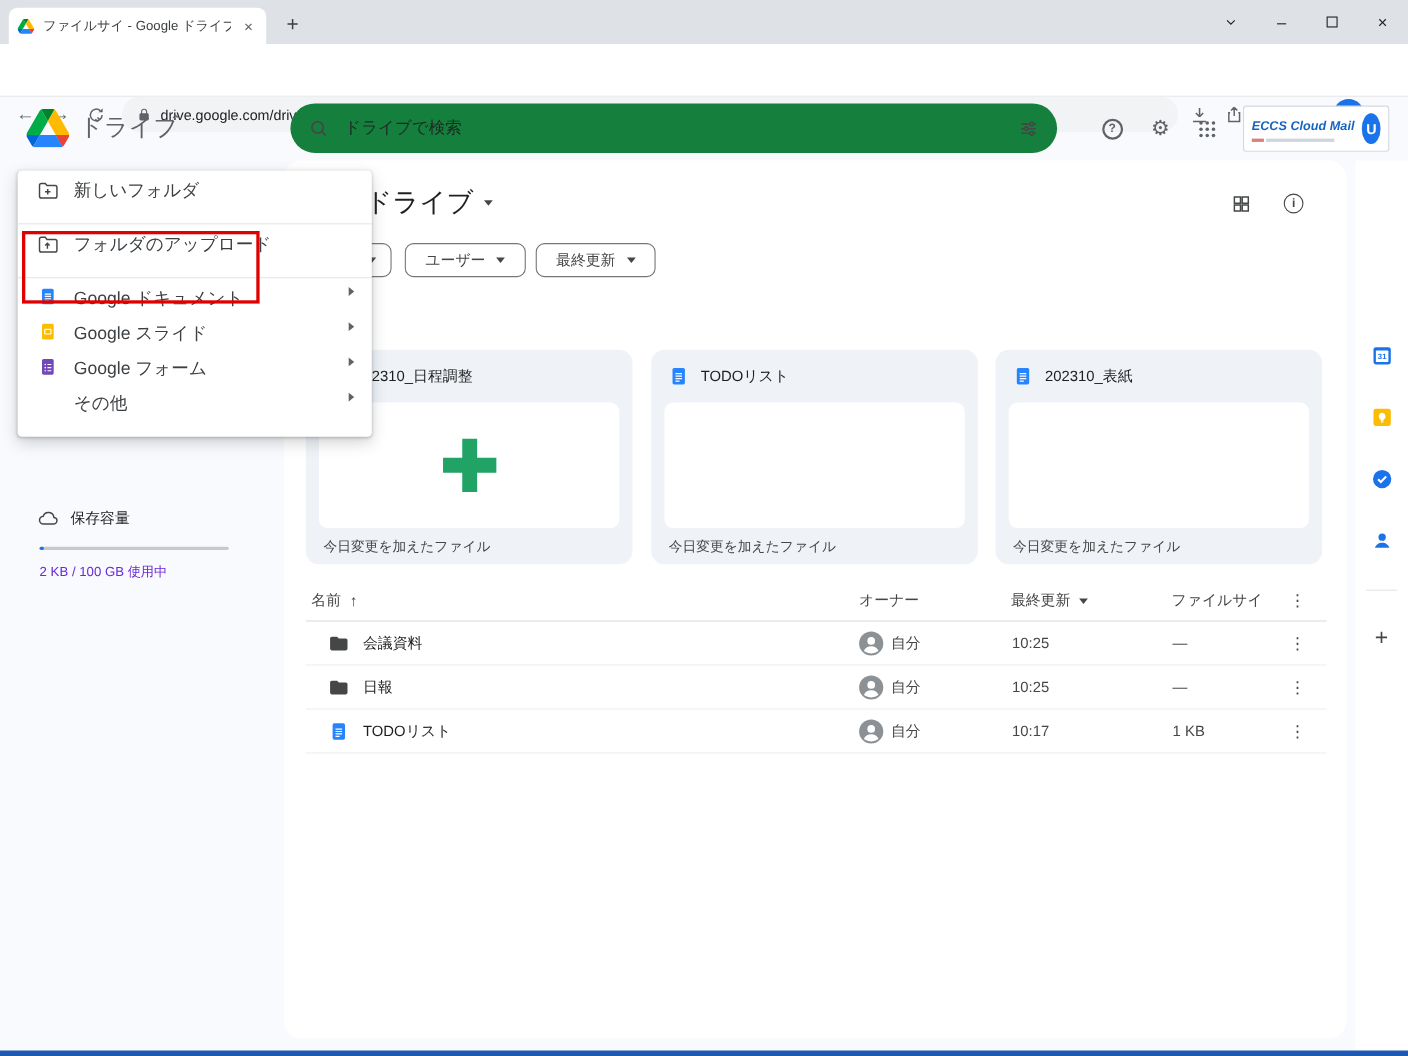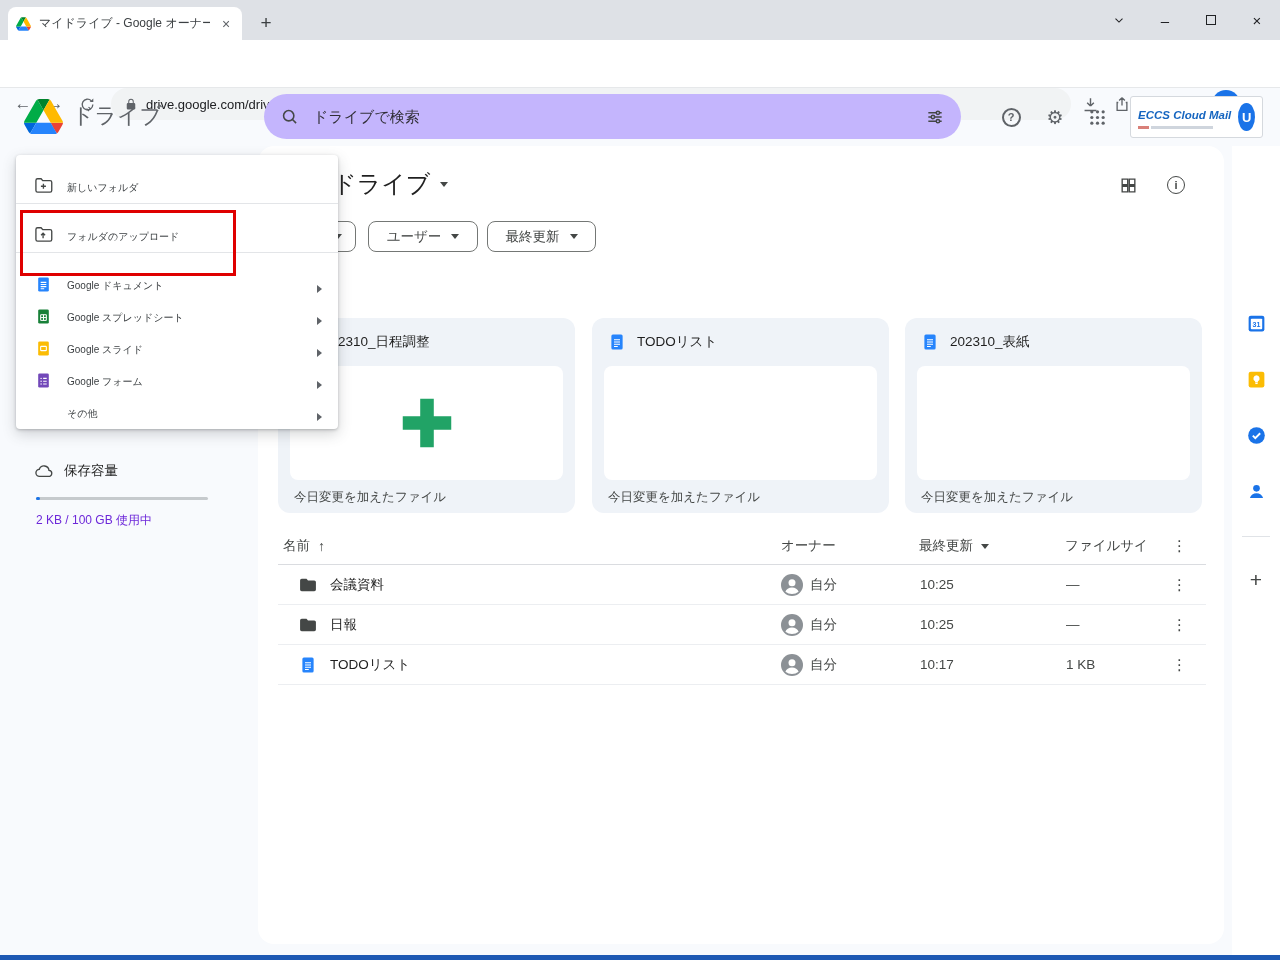--- a/index.html
+++ b/index.html
@@ -18,21 +18,21 @@
   .win-max-box{width:10px;height:10px;border:1.2px solid #202124}
   .navbar{position:absolute;left:0;top:40px;width:1280px;height:48px;background:#fff;border-bottom:1px solid #e6e8ea}
   .navbtn{position:absolute;top:50px;width:28px;height:28px;display:flex;align-items:center;justify-content:center;font-size:17px;color:#5f6368}
   .urlpill{position:absolute;left:111px;top:48px;width:960px;height:32px;border-radius:16px;background:#f1f3f4;display:flex;align-items:center;padding:0 14px;gap:9px}
   .urltext{font-size:13px;color:#202124}
   .avatar{border-radius:50%;background:#1a73e8;color:#fff;display:flex;align-items:center;justify-content:center;font-weight:bold}
 
   
   .appbg{position:absolute;left:0;top:88px;width:1280px;height:867px;background:#f8fafd}
   .appname{position:absolute;left:72px;top:101px;font-size:22px;color:#5f6368}
-  .searchbar{position:absolute;left:264px;top:94px;width:697px;height:45px;border-radius:23px;background:#c4b5fd;display:flex;align-items:center;padding:0 16px;gap:14px}
+  .searchbar{position:absolute;left:264px;top:94px;width:697px;height:45px;border-radius:23px;background:#15803d;display:flex;align-items:center;padding:0 16px;gap:14px}
   .searchbar input{flex:1;border:none;outline:none;background:transparent;font-size:15px;color:#1f1f1f;font-family:inherit}
   .searchbar input::placeholder{color:#1f1f1f;opacity:.9}
   .hicon{position:absolute;top:103px;width:28px;height:28px;display:flex;align-items:center;justify-content:center;color:#444746}
   .qcircle{width:19px;height:19px;border:2px solid #5f6368;border-radius:50%;display:flex;align-items:center;justify-content:center;font-size:11px;font-weight:bold;color:#5f6368}
   .icircle{width:18px;height:18px;border:1.7px solid #444746;border-radius:50%;display:flex;align-items:center;justify-content:center;font-size:11px;font-weight:bold;color:#444746}
   .badge{position:absolute;left:1130px;top:96px;width:133px;height:42px;background:#fff;border:1px solid #d5d9de;border-radius:3px;display:flex;align-items:center;padding:0 7px;gap:7px}
   .badge-title{font-size:11.5px;font-weight:bold;font-style:italic;color:#1565c0;line-height:13px;white-space:nowrap}
   .badge-sub{display:flex;gap:2px;margin-top:3px}
 
   
@@ -60,21 +60,21 @@
   .storage-fill{height:3px;width:4px;background:#1a73e8;border-radius:2px}
   .storage-usage{position:absolute;left:36px;top:512px;font-size:12px;color:#6d28d9}
 
   
   .rail{position:absolute;left:1232px;top:146px;width:48px;height:809px;background:#fff}
   .rail-ic{position:absolute;left:8px;width:32px;height:32px;display:flex;align-items:center;justify-content:center}
   .rail-div{position:absolute;left:10px;top:390px;width:28px;border-top:1px solid #e0e3e7}
 
   
   .menu{position:absolute;left:16px;top:155px;width:322px;background:#fff;border-radius:4px;box-shadow:0 1px 3px rgba(60,64,67,.3),0 5px 14px rgba(60,64,67,.22);padding:8px 0;z-index:40}
-  .mi{height:32px;display:flex;align-items:flex-end;padding:0 16px 0 17px;gap:14px;font-size:10px;color:#3c4043}
+  .mi{height:32px;display:flex;align-items:flex-start;padding:0 16px 0 17px;gap:14px;font-size:16px;color:#3c4043}
   .mic{width:20px;display:flex;justify-content:center}
   .mil{flex:1}
   .marrow{width:0;height:0;border-top:4.5px solid transparent;border-bottom:4.5px solid transparent;border-left:5px solid #5f6368}
   .mdiv{border-top:1px solid #e3e5e8;margin:8px 0}
 
   .redbox{position:absolute;left:20px;top:210px;width:216px;height:66px;border:3px solid #df0000;z-index:50;pointer-events:none}
   .bottombar{position:absolute;left:0;top:955px;width:1280px;height:5px;background:#1d59b3}
 </style>
 </head>
 <body>
@@ -86,21 +86,21 @@
     <span>
       <svg width="15" height="14" viewBox="0 0 87.3 78">
           <path fill="#0066da" d="m6.6 66.85 3.85 6.65c.8 1.4 1.95 2.5 3.3 3.3l13.75-23.8H0c0 1.55.4 3.1 1.2 4.5z"></path>
           <path fill="#00ac47" d="M43.65 25 29.9 1.2c-1.35.8-2.5 1.9-3.3 3.3l-25.4 44A9.06 9.06 0 0 0 0 53h27.5z"></path>
           <path fill="#ea4335" d="M73.55 76.8c1.35-.8 2.5-1.9 3.3-3.3l1.6-2.75L86.1 57.5c.8-1.4 1.2-2.95 1.2-4.5H59.8l5.85 11.5z"></path>
           <path fill="#00832d" d="M43.65 25 57.4 1.2C56.05.4 54.5 0 52.9 0H34.4c-1.6 0-3.15.45-4.5 1.2z"></path>
           <path fill="#2684fc" d="M59.8 53H27.5L13.75 76.8c1.35.8 2.9 1.2 4.5 1.2h50.8c1.6 0 3.15-.45 4.5-1.2z"></path>
           <path fill="#ffba00" d="m73.4 26.5-12.7-22c-.8-1.4-1.95-2.5-3.3-3.3L43.65 25 59.8 53h27.45c0-1.55-.4-3.1-1.2-4.5z"></path>
         </svg>
     </span>
-    <span class="tab-title">マイドライブ - Google オーナー</span>
+    <span class="tab-title">ファイルサイ - Google ドライブ</span>
     <span class="tab-close">×</span>
   </div>
   <div class="newtab">+</div>
   <div class="wincontrols">
     <span class="winbtn">
       <svg width="14" height="14" viewBox="0 0 24 24" fill="none" stroke="#202124" stroke-width="1.8">
           <path d="m6 9.5 6 6 6-6"></path>
         </svg>
     </span>
     <span class="winbtn">–</span>
@@ -447,30 +447,20 @@
           <rect x="4.5" y="2" width="15" height="20" rx="2" fill="#2684fc"></rect>
           <path d="M8 9h8M8 12h8M8 15h8M8 18h5" stroke="#fff" stroke-width="1.5"></path>
         </svg>
     </span>
     <span class="mil">Google ドキュメント</span>
     <span class="marrow"></span>
   </div>
   <div class="mi">
     <span class="mic">
       <svg width="17" height="17" viewBox="0 0 24 24">
-          <rect x="4.5" y="2" width="15" height="20" rx="2" fill="#188038"></rect>
-          <path d="M8 9.5h8v8H8zM8 13.5h8M12 9.5v8" stroke="#fff" stroke-width="1.4" fill="none"></path>
-        </svg>
-    </span>
-    <span class="mil">Google スプレッドシート</span>
-    <span class="marrow"></span>
-  </div>
-  <div class="mi">
-    <span class="mic">
-      <svg width="17" height="17" viewBox="0 0 24 24">
           <rect x="4.5" y="2" width="15" height="20" rx="2" fill="#fbbc04"></rect>
           <rect x="8" y="9" width="8" height="6" rx="1" fill="none" stroke="#fff" stroke-width="1.5"></rect>
         </svg>
     </span>
     <span class="mil">Google スライド</span>
     <span class="marrow"></span>
   </div>
   <div class="mi">
     <span class="mic">
       <svg width="17" height="17" viewBox="0 0 24 24">

